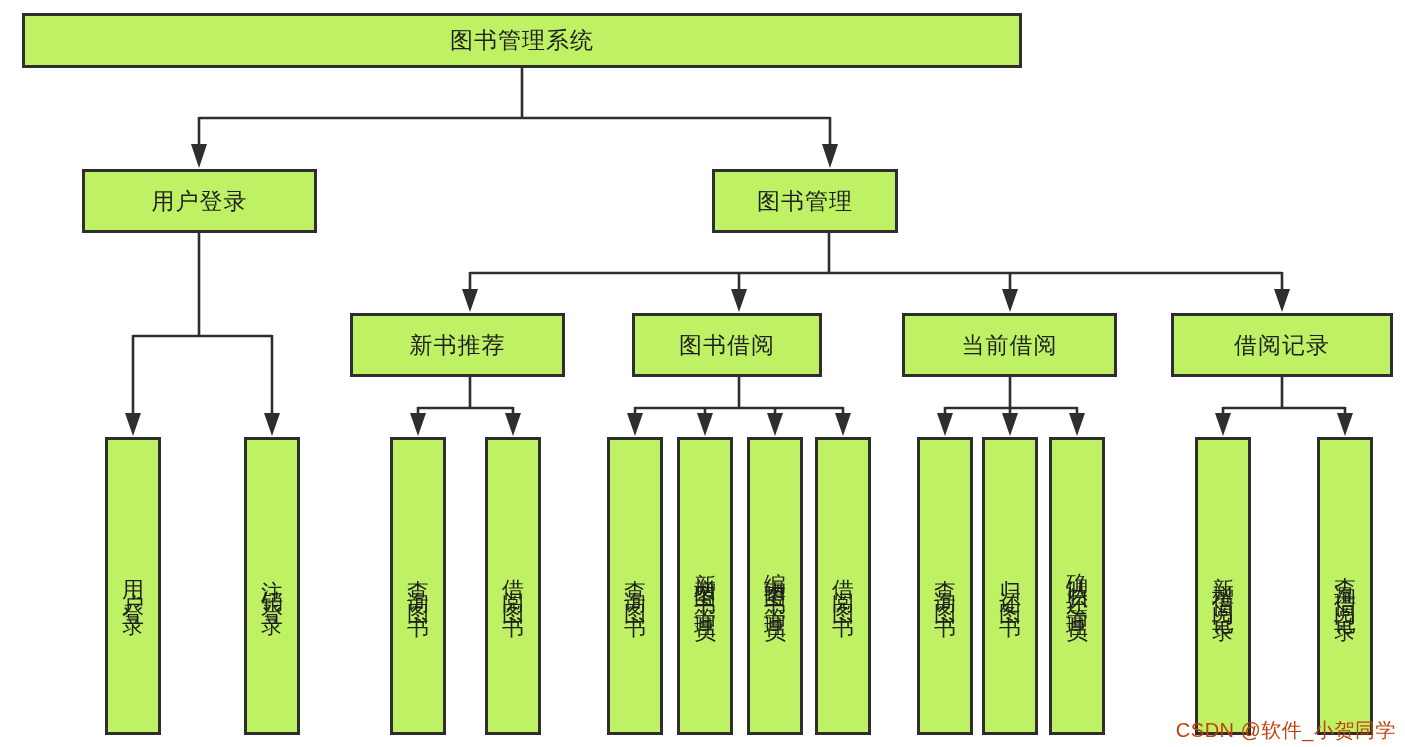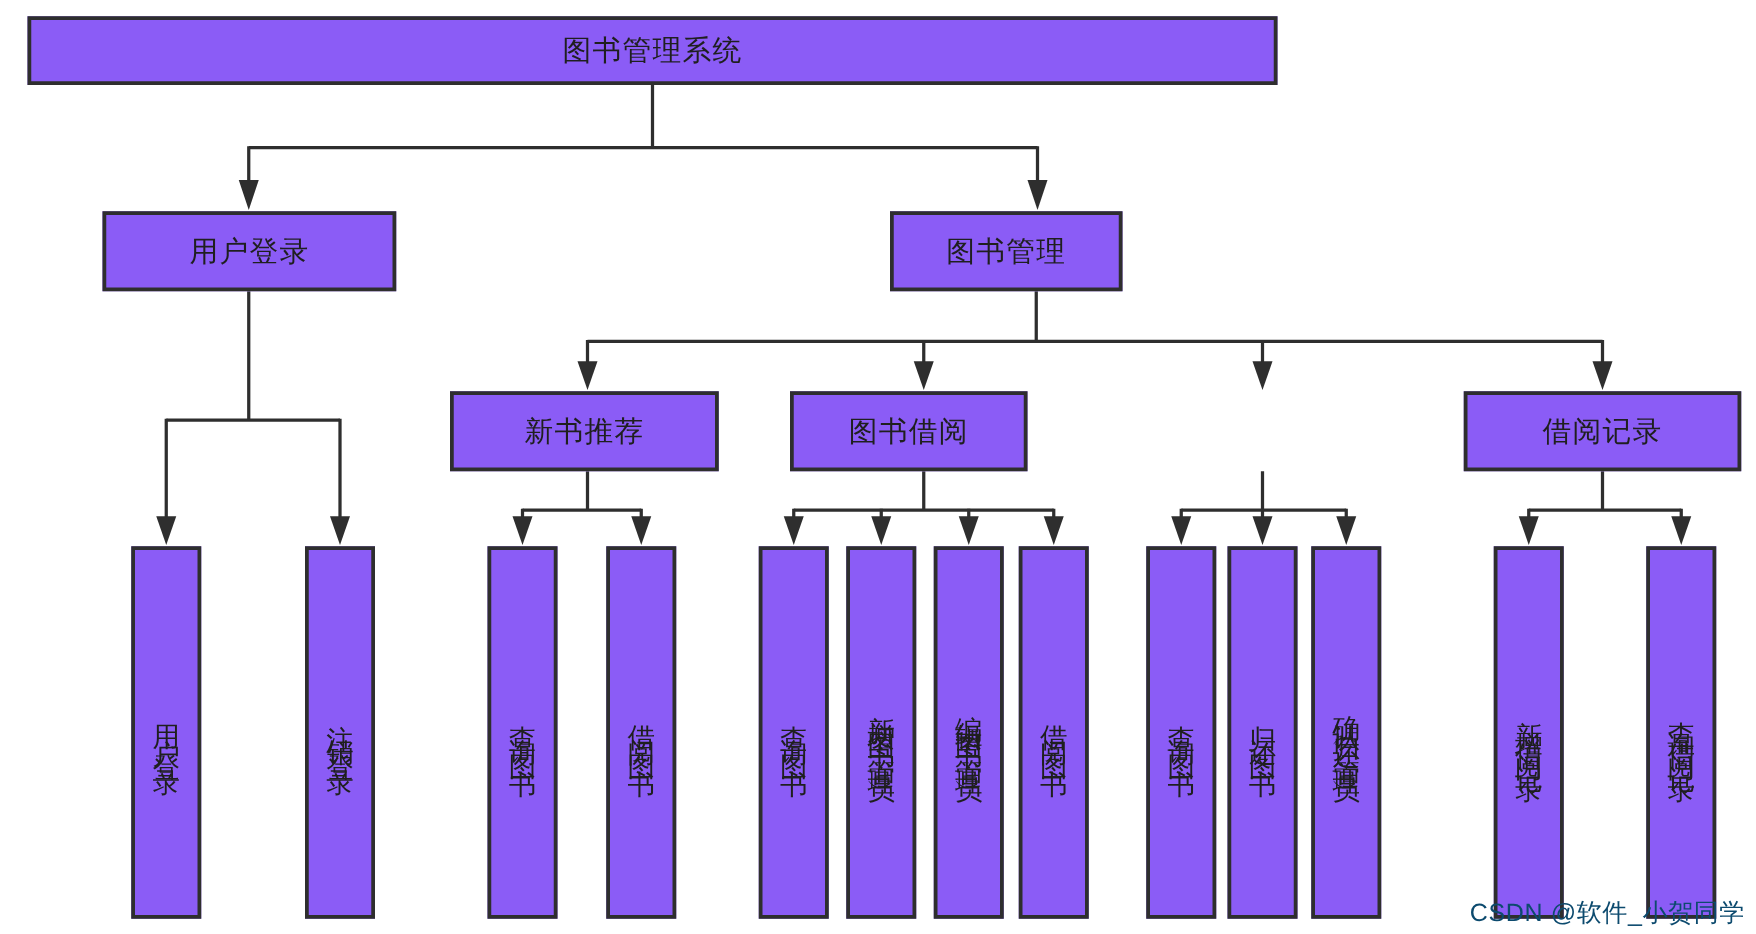--- a/index.html
+++ b/index.html
@@ -19,21 +19,21 @@
     position: absolute;
     left: 0;
     top: 0;
     width: 1405px;
     height: 747px;
     pointer-events: none;
   }
   .node {
     position: absolute;
     box-sizing: border-box;
-    background: #8b5cf6;
+    background: #bef264;
     border: 3px solid #2e2e2e;
     color: #1f1f1f;
     display: flex;
     align-items: center;
     justify-content: center;
     font-size: 23px;
     line-height: 1;
     white-space: nowrap;
     text-align: center;
   }
@@ -46,21 +46,21 @@
     font-size: 22px;
     overflow: hidden;
   }
   .sp12 { letter-spacing: 12px; }
   .sp9  { letter-spacing: 9px; }
   .sp7  { letter-spacing: 7px; }
   .watermark {
     position: absolute;
     right: 9px;
     bottom: 3px;
-    color: #0c4a6e;
+    color: #c2410c;
     font-size: 20px;
     letter-spacing: 0.5px;
     white-space: nowrap;
   }
 </style>
 </head>
 <body>
 
 <div class="canvas">
 
@@ -131,22 +131,23 @@
       <polygon points="1215,413 1231,413 1223,436"></polygon>
       <polygon points="1337,413 1353,413 1345,436"></polygon>
     </g>
   </svg>
 
   <div class="node h-box" style="left:22px; top:13px; width:1000px; height:55px;">图书管理系统</div>
 
   <div class="node h-box" style="left:82px; top:169px; width:235px; height:64px;">用户登录</div>
   <div class="node h-box" style="left:712px; top:169px; width:186px; height:64px;">图书管理</div>
 
-  <div class="node h-box" style="left:360px; top:313px; width:215px; height:64px;">新书推荐</div>
+  <div class="node h-box" style="left:350px; top:313px; width:215px; height:64px;">新书推荐</div>
   <div class="node h-box" style="left:632px; top:313px; width:190px; height:64px;">图书借阅</div>
+  <div class="node h-box" style="left:902px; top:313px; width:215px; height:64px;">当前借阅</div>
   <div class="node h-box" style="left:1171px; top:313px; width:222px; height:64px;">借阅记录</div>
 
   <div class="node v-box sp12" style="left:105px; top:437px; width:56px; height:298px;">用户登录</div>
   <div class="node v-box sp12" style="left:244px; top:437px; width:56px; height:298px;">注销登录</div>
 
   <div class="node v-box sp12" style="left:390px; top:437px; width:56px; height:298px;">查询图书</div>
   <div class="node v-box sp12" style="left:485px; top:437px; width:56px; height:298px;">借阅图书</div>
 
   <div class="node v-box sp12" style="left:607px; top:437px; width:56px; height:298px;">查询图书</div>
   <div class="node v-box sp7" style="left:677px; top:437px; width:56px; height:298px;">新增图书（管理员）</div>

